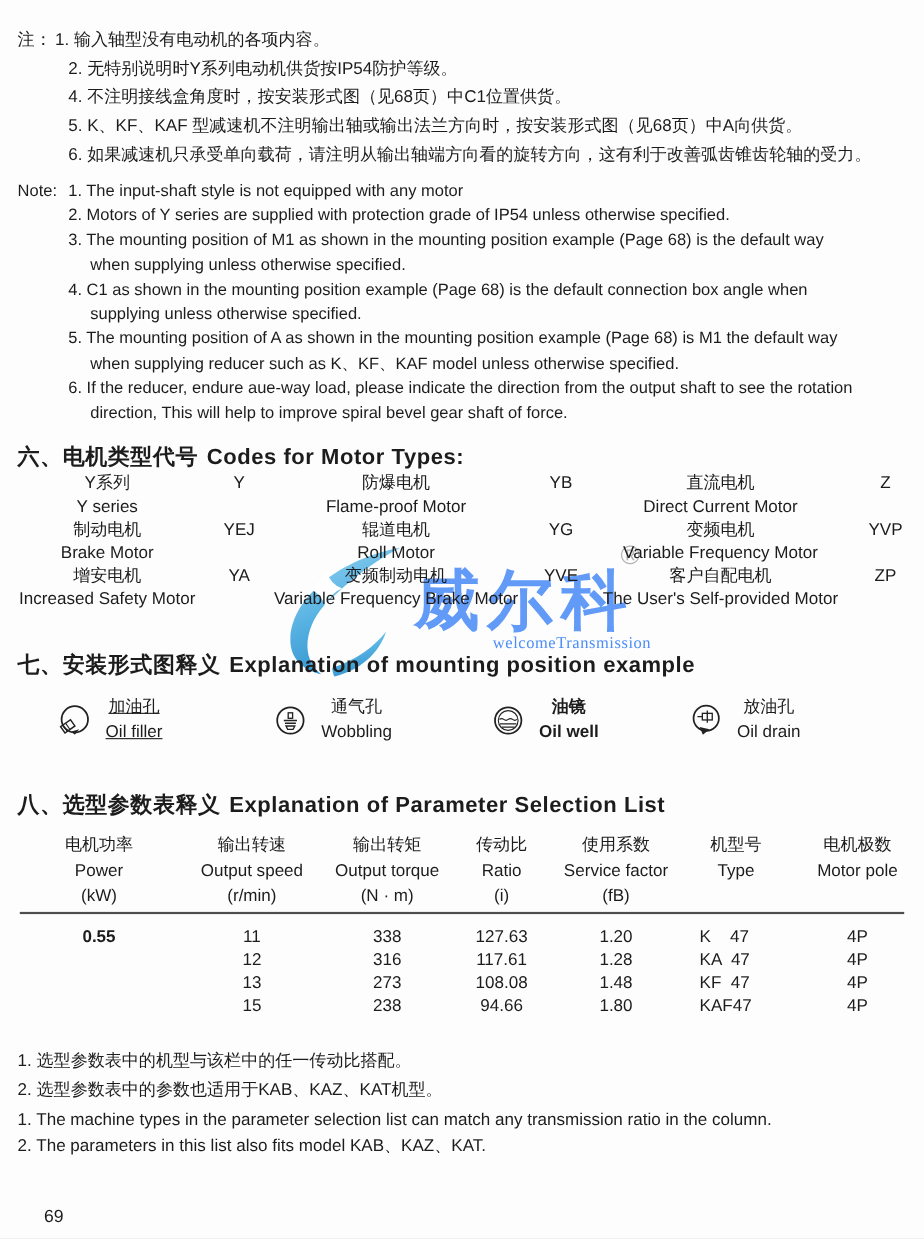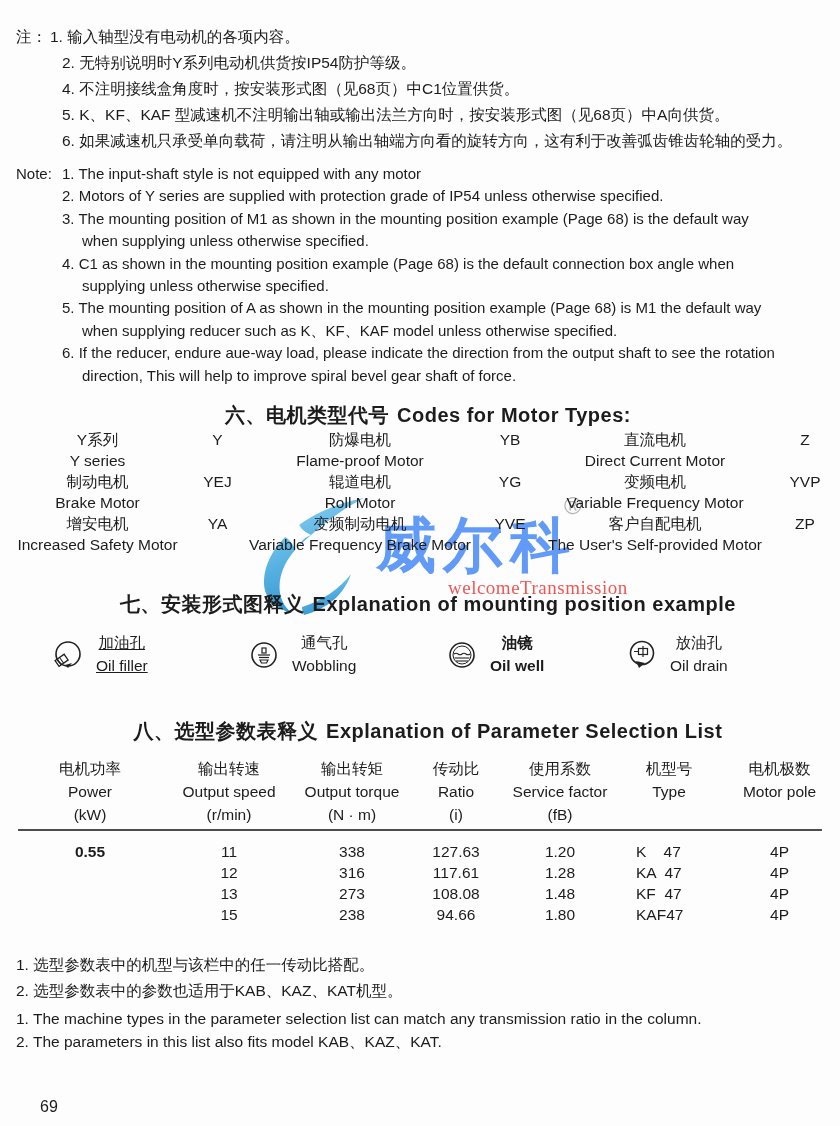--- a/index.html
+++ b/index.html
@@ -14,21 +14,21 @@
   .notes-cn .lbl { width:34px; flex:0 0 auto; }
   .notes-cn .cont { margin-left:46px; }
 
   .notes-en { margin-top:9px; padding:0 7px 0 16px; font-size:15px; line-height:22.4px; }
   .notes-en .nrow { display:flex; }
   .notes-en .lbl { width:46px; flex:0 0 auto; }
   .notes-en .num  { margin-left:46px; }
   .notes-en .wrap { margin-left:66px; }
 
   
-  .sec-heading { padding-left:16px; font-weight:bold; font-size:20px; letter-spacing:.5px;text-align:center; }
+  .sec-heading { padding-left:16px; font-weight:bold; font-size:20px; letter-spacing:.5px; }
   .sec-heading .cn { font-size:20px; margin-right:8px; }
   .h6 { margin-top:15px; }
   .h7 { margin-top:36px; }
   .h8 { margin-top:33px; }
 
   
   .motor-table { display:grid; grid-template-columns:195px 45px 240px 60px 230px 70px; font-size:15.5px; line-height:21px; }
   .motor-table .name { text-align:center; }
   .motor-table .code { text-align:center; }
 
@@ -56,21 +56,21 @@
   .footnotes-en { margin-top:3px; padding-left:16px; font-size:15.5px; line-height:23px; }
 
   .page-number { position:absolute; left:40px; top:1098px; font-size:16px; z-index:1; }
 
   
   .watermark { position:absolute; left:252px; top:492px; width:400px; height:125px; z-index:0; }
   .wm-swoosh { position:absolute; left:0; top:4px; }
   .wm-chars { position:absolute; left:124px; top:14px; font-size:60px; font-weight:bold; letter-spacing:7px;
               color:#3b82f6; opacity:.8; font-family:"Liberation Sans","DejaVu Sans",sans-serif; }
   .wm-reg { position:absolute; left:312px; top:0; font-size:24px; color:#a8a6a6; opacity:.85; }
-  .wm-sub { position:absolute; left:196px; top:85px; font-size:19px; letter-spacing:.5px; color:#ef4444; opacity:.9;
+  .wm-sub { position:absolute; left:196px; top:85px; font-size:15px; letter-spacing:.5px; color:#3b82f6; opacity:.9;
             font-family:"Liberation Serif","DejaVu Serif",serif; }
 
   .micon { display:block; }
 </style>
 </head>
 <body>
 
 <div class="page">
 
   <div class="watermark">

